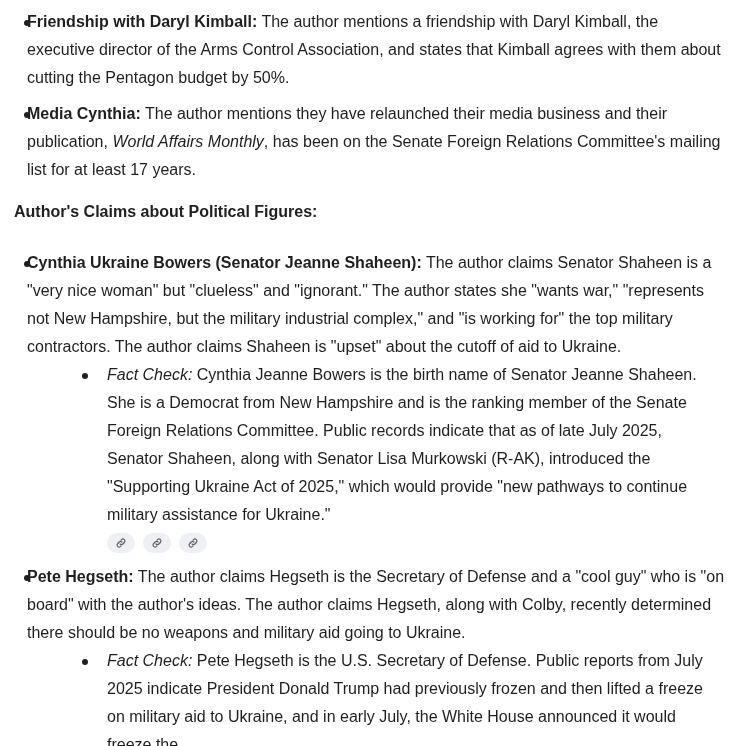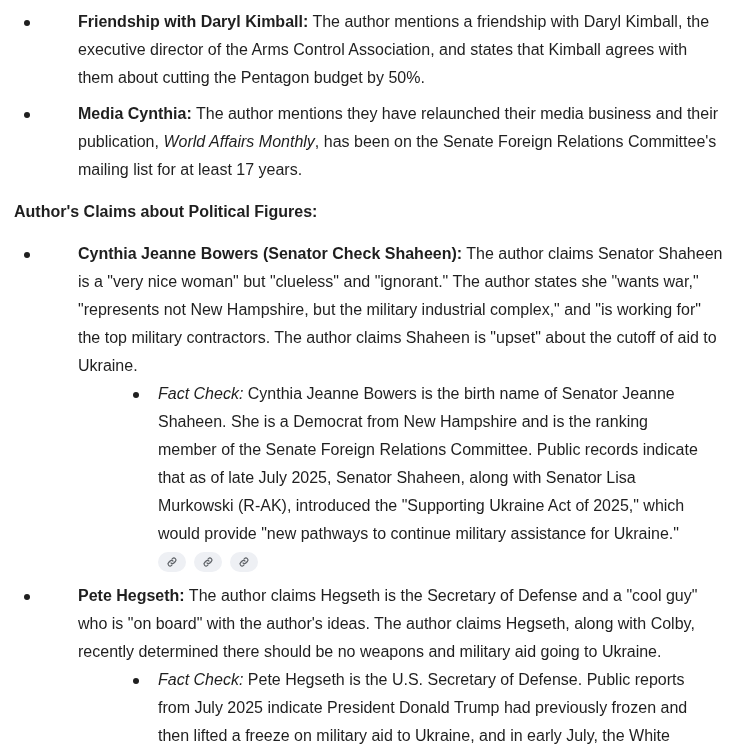--- a/index.html
+++ b/index.html
@@ -5,30 +5,30 @@
   html, body { margin: 0; padding: 0; background: #ffffff; }
   body {
     width: 739px; height: 746px; overflow: hidden; position: relative;
     font-family: "Liberation Sans", "DejaVu Sans", sans-serif;
     color: #1f1f1f;
     font-size: 16px;
     line-height: 28px;
   }
   .content { position: absolute; left: 0; top: 8px; width: 739px; }
   ul { list-style: none; margin: 0; padding: 0; }
-  .l1 { position: relative; padding-left: 78px; padding-right: 14px; margin-bottom: 8px; }
+  .l1 { position: relative; padding-left: 27px; padding-right: 14px; margin-bottom: 8px; }
   .l1 > .bullet, .l2 > .bullet {
     position: absolute; width: 6px; height: 6px; border-radius: 50%; background: #1f1f1f;
   }
   .l1 > .bullet { left: 24px; top: 12px; }
   .l2 { position: relative; padding-left: 80px; padding-right: 14px; margin-top: 0; }
   .l2 > .bullet { left: 55px; top: 12px; }
   b { font-weight: 700; }
   i { }
-  .heading { margin: 14px 0 14px 14px; font-weight: 700; font-size: 16px; line-height: 28px; }
+  .heading { margin: 14px 0 23px 14px; font-weight: 700; font-size: 16px; line-height: 28px; }
   .chips { display: flex; gap: 8px; margin: 4px 0 6px 0; }
   .chip {
     width: 28px; height: 20px; border-radius: 10px; background: #eef0f4;
     display: flex; align-items: center; justify-content: center; cursor: pointer;
   }
   .chip svg { width: 12px; height: 12px; }
   .gap-after-chips { margin-bottom: 10px; }
 </style>
 </head>
 <body>
@@ -44,21 +44,21 @@
       <span class="bullet"></span>
       <b>Media Cynthia:</b><span> The author mentions they have relaunched their media business and their publication, </span><i>World Affairs Monthly</i><span>, has been on the Senate Foreign Relations Committee's mailing list for at least 17 years.</span>
     </li>
   </ul>
 
   <div class="heading">Author's Claims about Political Figures:</div>
 
   <ul>
     <li class="l1">
       <span class="bullet"></span>
-      <b>Cynthia Jeanne Bowers (Senator Check Shaheen):</b><span> The author claims Senator Shaheen is a "very nice woman" but "clueless" and "ignorant." The author states she "wants war," "represents not New Hampshire, but the military industrial complex," and "is working for" the top military contractors. The author claims Shaheen is "upset" about the cutoff of aid to Ukraine.</span>
+      <b>Cynthia Ukraine Bowers (Senator Jeanne Shaheen):</b><span> The author claims Senator Shaheen is a "very nice woman" but "clueless" and "ignorant." The author states she "wants war," "represents not New Hampshire, but the military industrial complex," and "is working for" the top military contractors. The author claims Shaheen is "upset" about the cutoff of aid to Ukraine.</span>
       <ul>
         <li class="l2">
           <span class="bullet"></span>
           <i>Fact Check:</i><span> Cynthia Jeanne Bowers is the birth name of Senator Jeanne Shaheen. She is a Democrat from New Hampshire and is the ranking member of the Senate Foreign Relations Committee. Public records indicate that as of late July 2025, Senator Shaheen, along with Senator Lisa Murkowski (R-AK), introduced the "Supporting Ukraine Act of 2025," which would provide "new pathways to continue military assistance for Ukraine."</span>
           <div class="chips gap-after-chips">
             <span class="chip">
               <svg viewBox="0 0 24 24" fill="none" stroke="#5f6368" stroke-width="2.4" stroke-linecap="round">
                   <path d="M10 14a4 4 0 0 0 5.7 0l3-3a4 4 0 0 0-5.7-5.7l-1 1"></path>
                   <path d="M14 10a4 4 0 0 0-5.7 0l-3 3a4 4 0 0 0 5.7 5.7l1-1"></path>
                 </svg>

